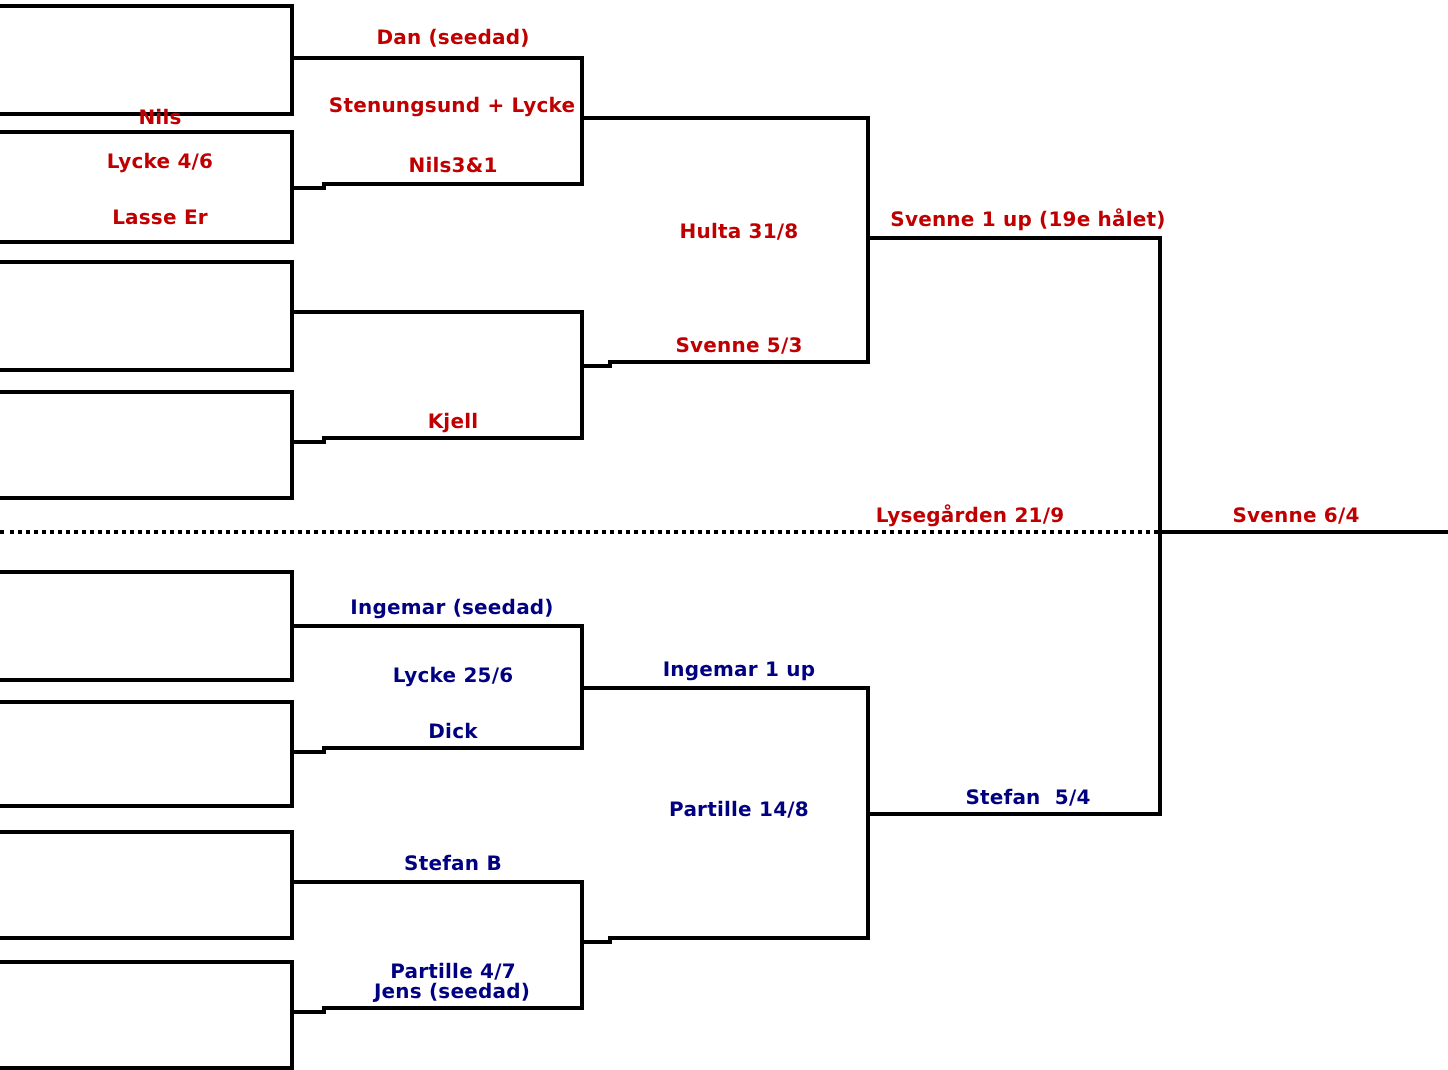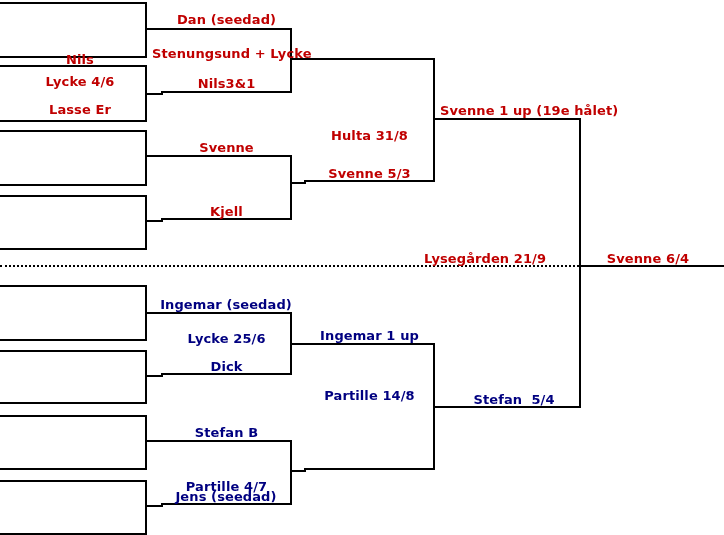--- a/index.html
+++ b/index.html
@@ -28,21 +28,21 @@
     width: 2px;
   }
   .divider-dotted {
     position: absolute;
     height: 0;
     border-top: 2px dotted #000000;
   }
   
   .lbl {
     position: absolute;
-    font-size: 13px;
+    font-size: 10px;
     font-weight: bold;
     white-space: pre;
     line-height: 12px;
     letter-spacing: 0.1px;
   }
   .lbl.top-half   { color: #c00000; }
   .lbl.bot-half   { color: #000080; }
   .lbl.center     { text-align: center; }
 </style>
 </head>
@@ -81,29 +81,28 @@
 
   <div class="lbl top-half center" style="left:161px; top:14px; width:131px;">Dan (seedad)</div>
   <div class="lbl top-half center" style="left:152px; top:48px; width:148px;">Stenungsund + Lycke</div>
   <div class="lbl top-half center" style="left:161px; top:78px; width:131px;">Nils3&amp;1</div>
 
   <div class="hline" style="left:161px; top:155px; width:131px;"></div>
   <div class="hline" style="left:161px; top:218px; width:131px;"></div>
   <div class="vline" style="left:290px; top:155px; height:65px;"></div>
   <div class="hline" style="left:290px; top:182px; width:16px;"></div>
 
-  <div class="lbl top-half center" style="left:161px; top:142px; width:131px;">Svenne</div>
   <div class="lbl top-half center" style="left:161px; top:206px; width:131px;">Kjell</div>
 
   <div class="hline" style="left:304px; top:58px; width:131px;"></div>
   <div class="hline" style="left:304px; top:180px; width:131px;"></div>
   <div class="vline" style="left:433px; top:58px; height:124px;"></div>
   <div class="hline" style="left:433px; top:118px; width:16px;"></div>
 
-  <div class="lbl top-half center" style="left:304px; top:130px; width:131px;">Hulta 31/8</div>
+  <div class="lbl top-half center" style="left:304px; top:111px; width:131px;">Hulta 31/8</div>
   <div class="lbl top-half center" style="left:304px; top:168px; width:131px;">Svenne 5/3</div>
 
   <div class="hline" style="left:447px; top:118px; width:134px;"></div>
   <div class="hline" style="left:447px; top:406px; width:134px;"></div>
   <div class="vline" style="left:579px; top:118px; height:290px;"></div>
   <div class="hline" style="left:579px; top:265px; width:145px;"></div>
 
   <div class="lbl top-half center" style="left:440px; top:105px; width:148px;">Svenne 1 up (19e hålet)</div>
   <div class="lbl bot-half center" style="left:447px; top:394px; width:134px;">Stefan  5/4</div>
 
@@ -149,15 +148,15 @@
   <div class="lbl bot-half center" style="left:161px; top:427px; width:131px;">Stefan B</div>
   <div class="lbl bot-half center" style="left:161px; top:461px; width:131px;margin-top:20px;">Partille 4/7</div>
   <div class="lbl bot-half center" style="left:155px; top:491px; width:142px;">Jens (seedad)</div>
 
   <div class="hline" style="left:304px; top:343px; width:131px;"></div>
   <div class="hline" style="left:304px; top:468px; width:131px;"></div>
   <div class="vline" style="left:433px; top:343px; height:127px;"></div>
   <div class="hline" style="left:433px; top:406px; width:16px;"></div>
 
   <div class="lbl bot-half center" style="left:304px; top:330px; width:131px;text-align:center;">Ingemar 1 up</div>
-  <div class="lbl bot-half center" style="left:304px; top:390px; width:131px;">Partille 14/8</div>
+  <div class="lbl bot-half center" style="left:304px; top:400px; width:131px;">Partille 14/8</div>
 
 </div>
 
 </body></html>

